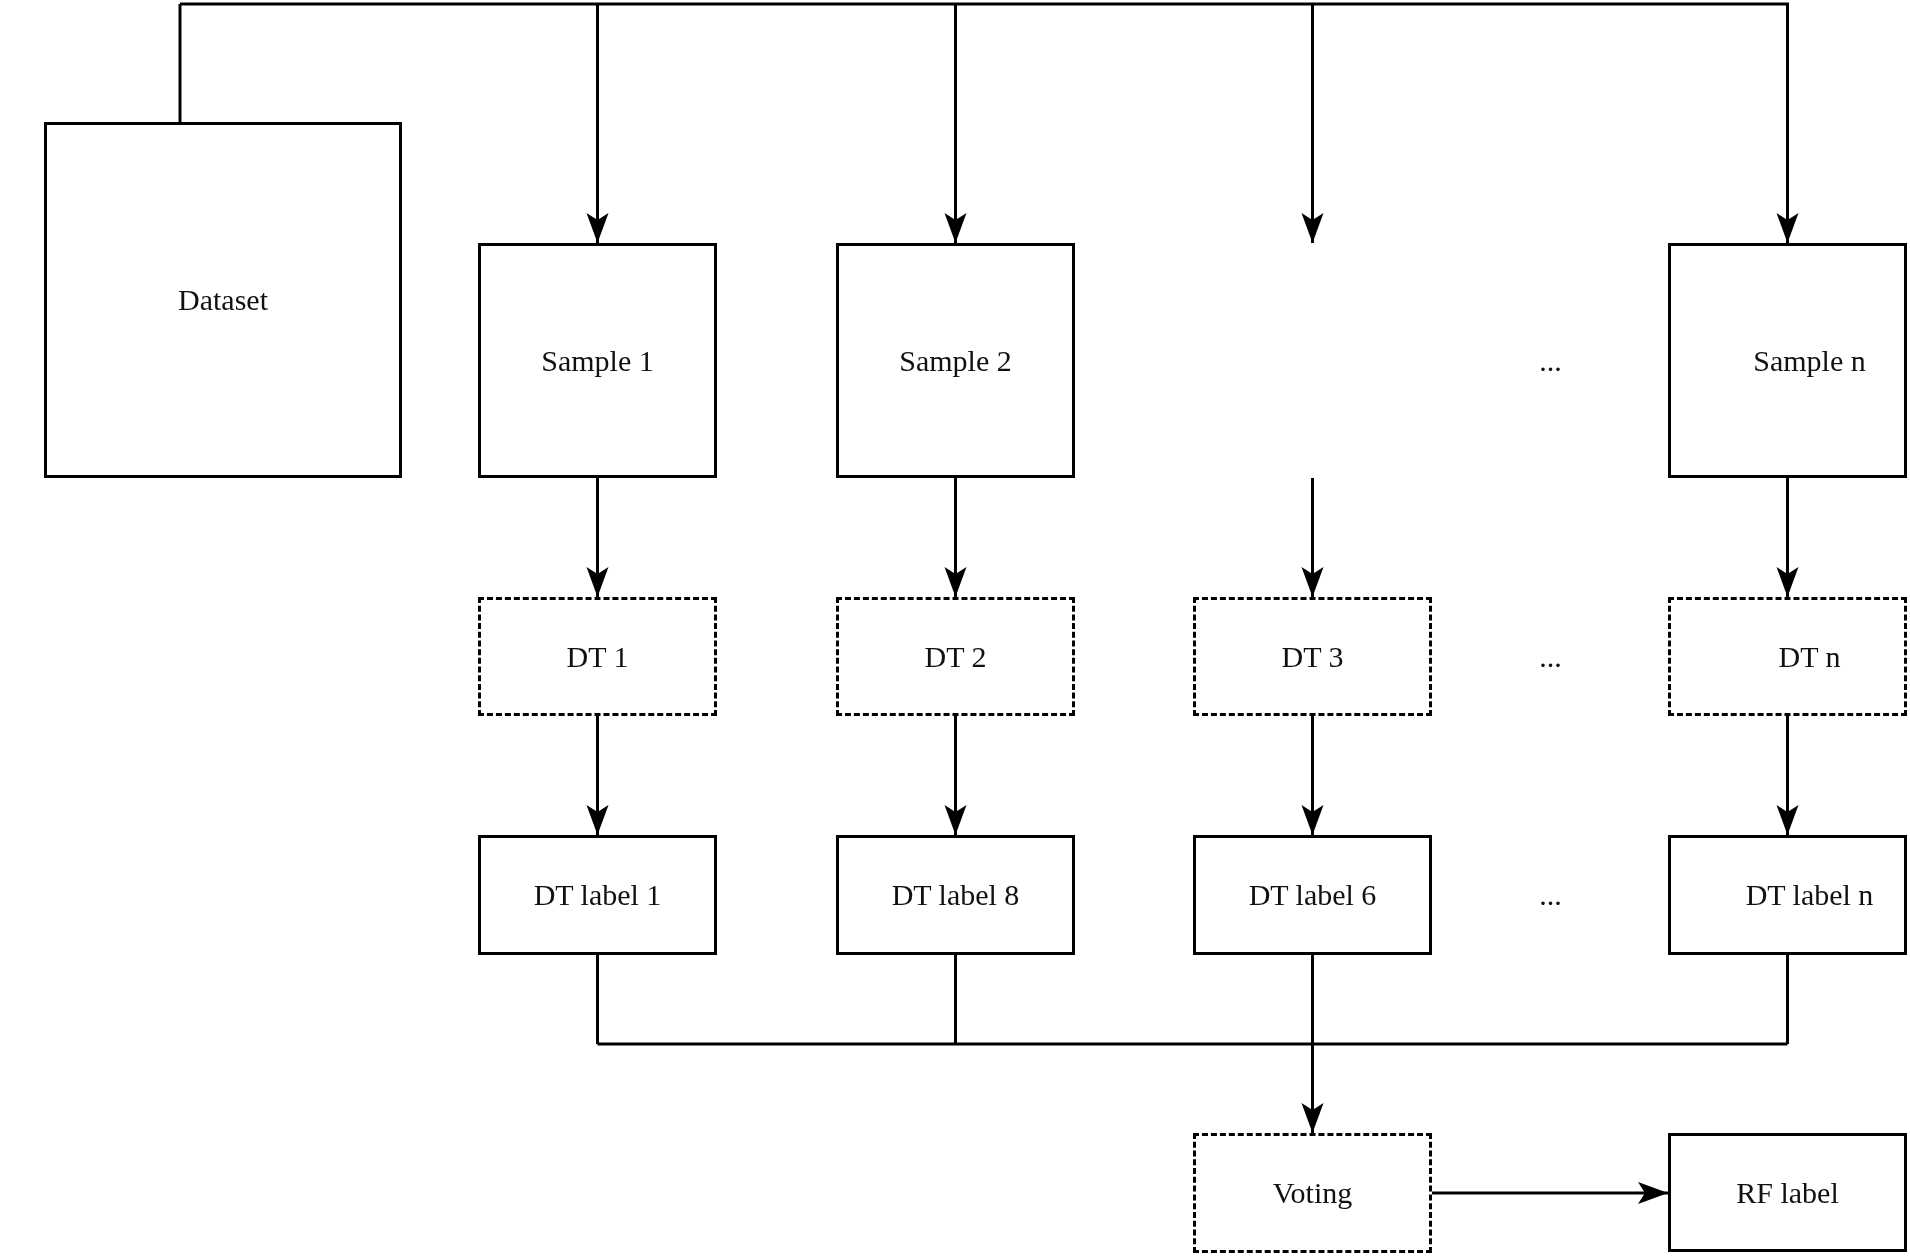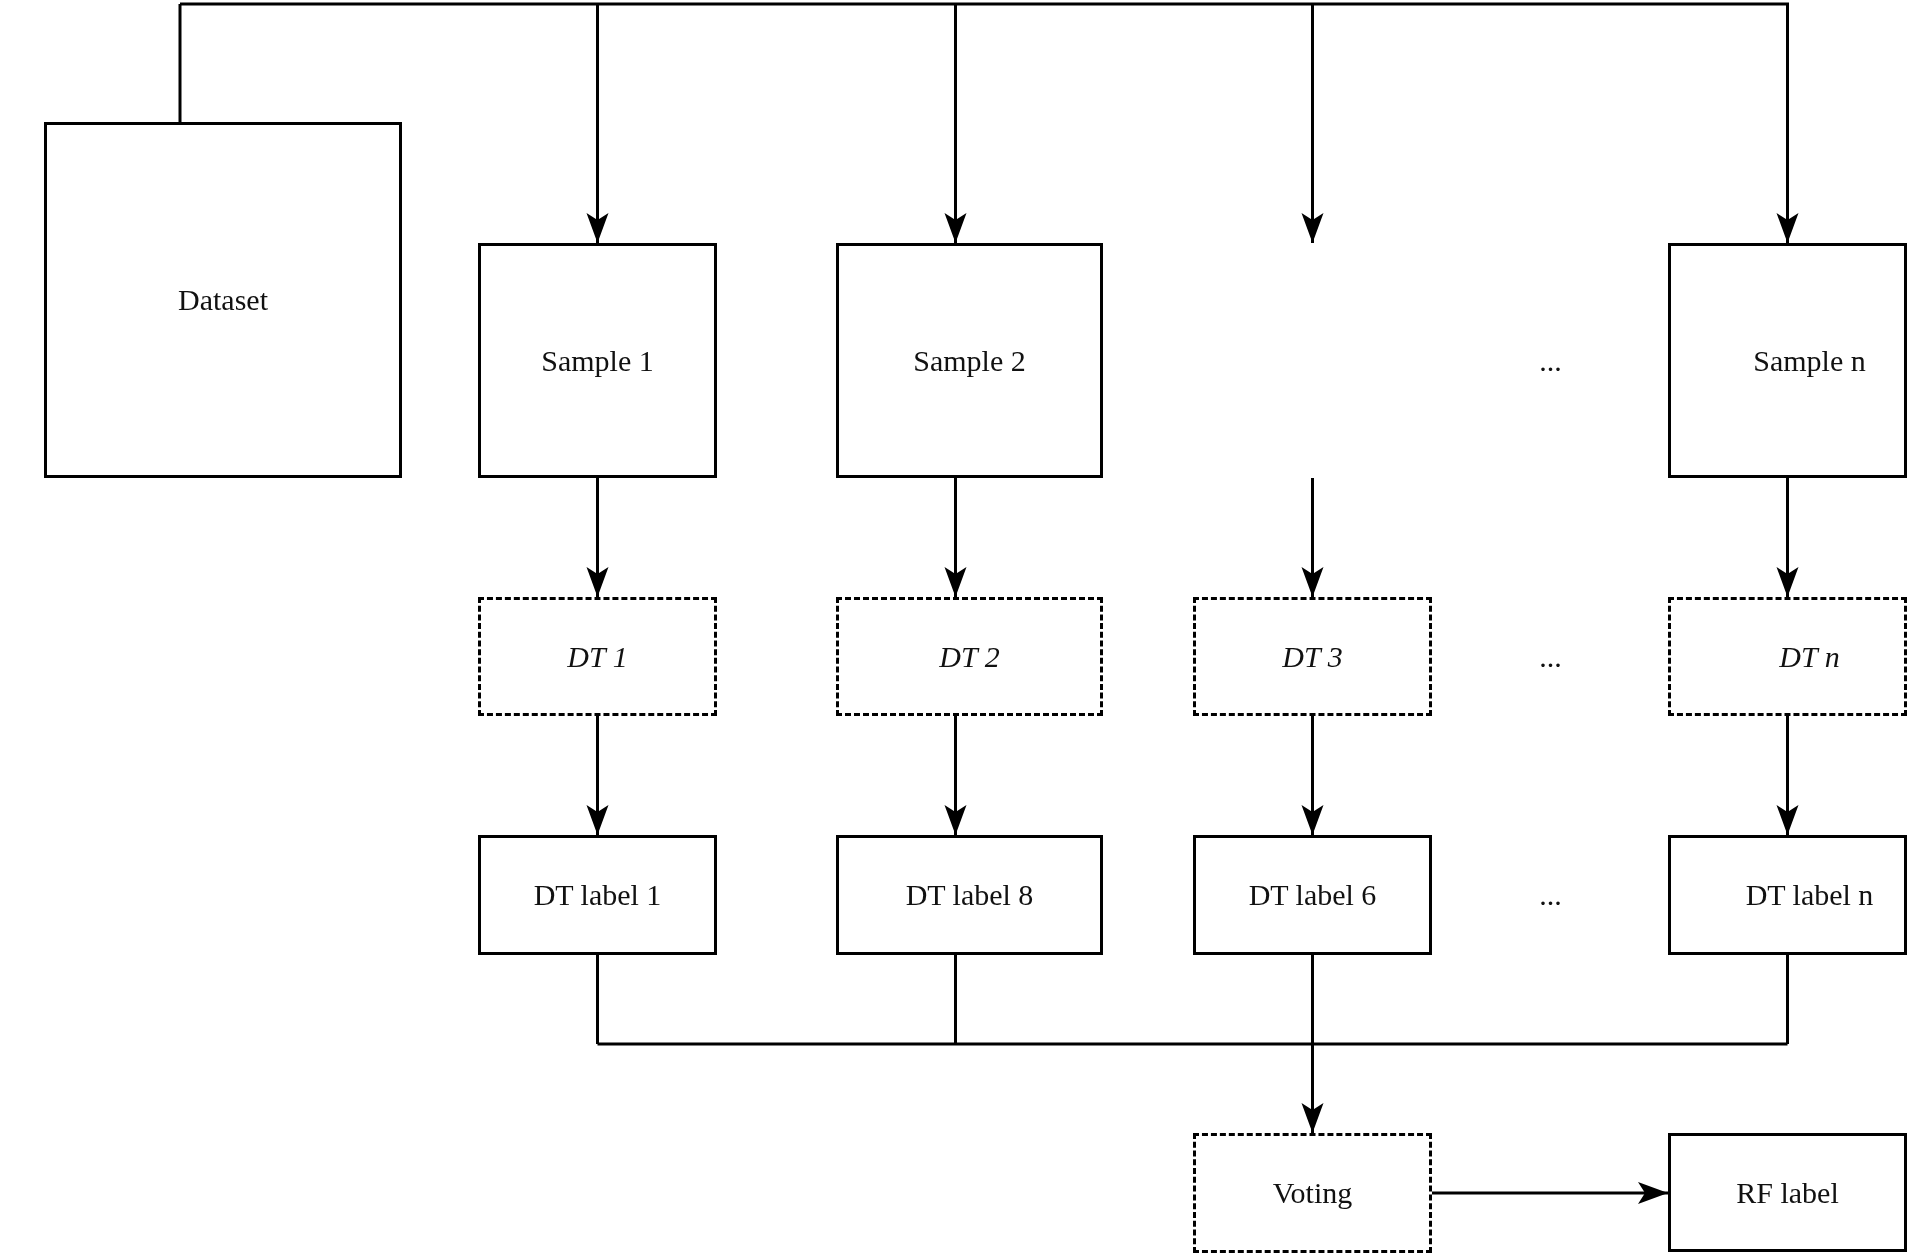--- a/index.html
+++ b/index.html
@@ -25,27 +25,27 @@
     line-height: 1;
     white-space: nowrap;
   }
   .box.dashed { border-style: dashed; }
 
   
   .dataset { left: 0px; top: 122px; width: 358px; height: 356px; margin-left: 44px; }
 
   
   .col1 { left: 478px;  width: 239px; }
-  .col2 { left: 836px;  width: 267px; }
+  .col2 { left: 836px;  width: 239px; }
   .col3 { left: 1193px; width: 239px; }
   .coln { left: 1668px; width: 239px; padding-left: 44px; }
 
   
   .row-sample  { top: 243px;  height: 235px; }
-  .row-dt      { top: 597px;  height: 119px; font-style: italic; }
+  .row-dt      { top: 597px;  height: 119px; }
   .row-dtlabel { top: 835px;  height: 120px; }
 
   .voting { left: 1193px; top: 1133px; width: 239px; height: 120px; }
   .rf     { left: 1668px; top: 1133px; width: 239px; height: 119px; }
 
   .dots {
     position: absolute;
     left: 1432px;
     width: 237px;
     display: flex;

